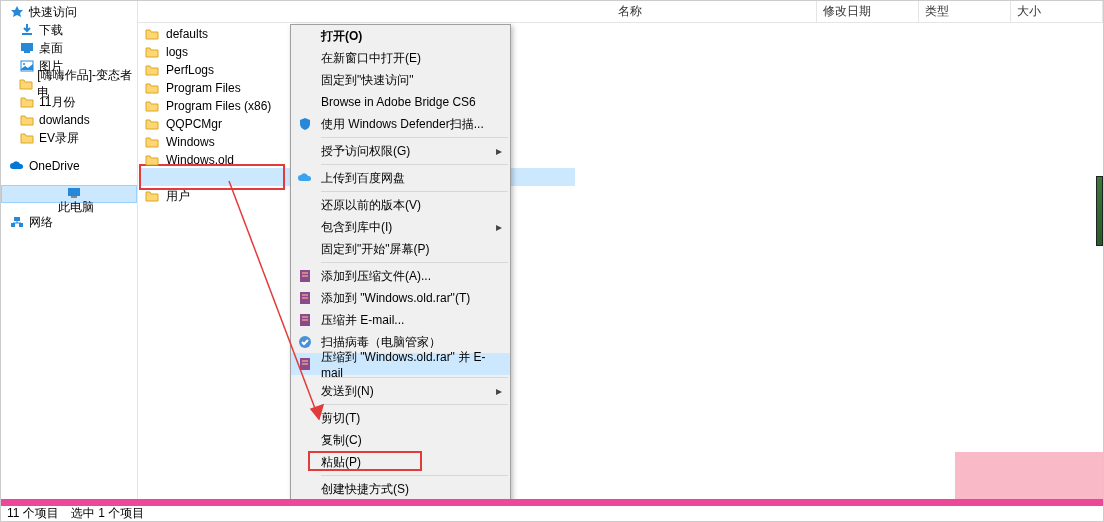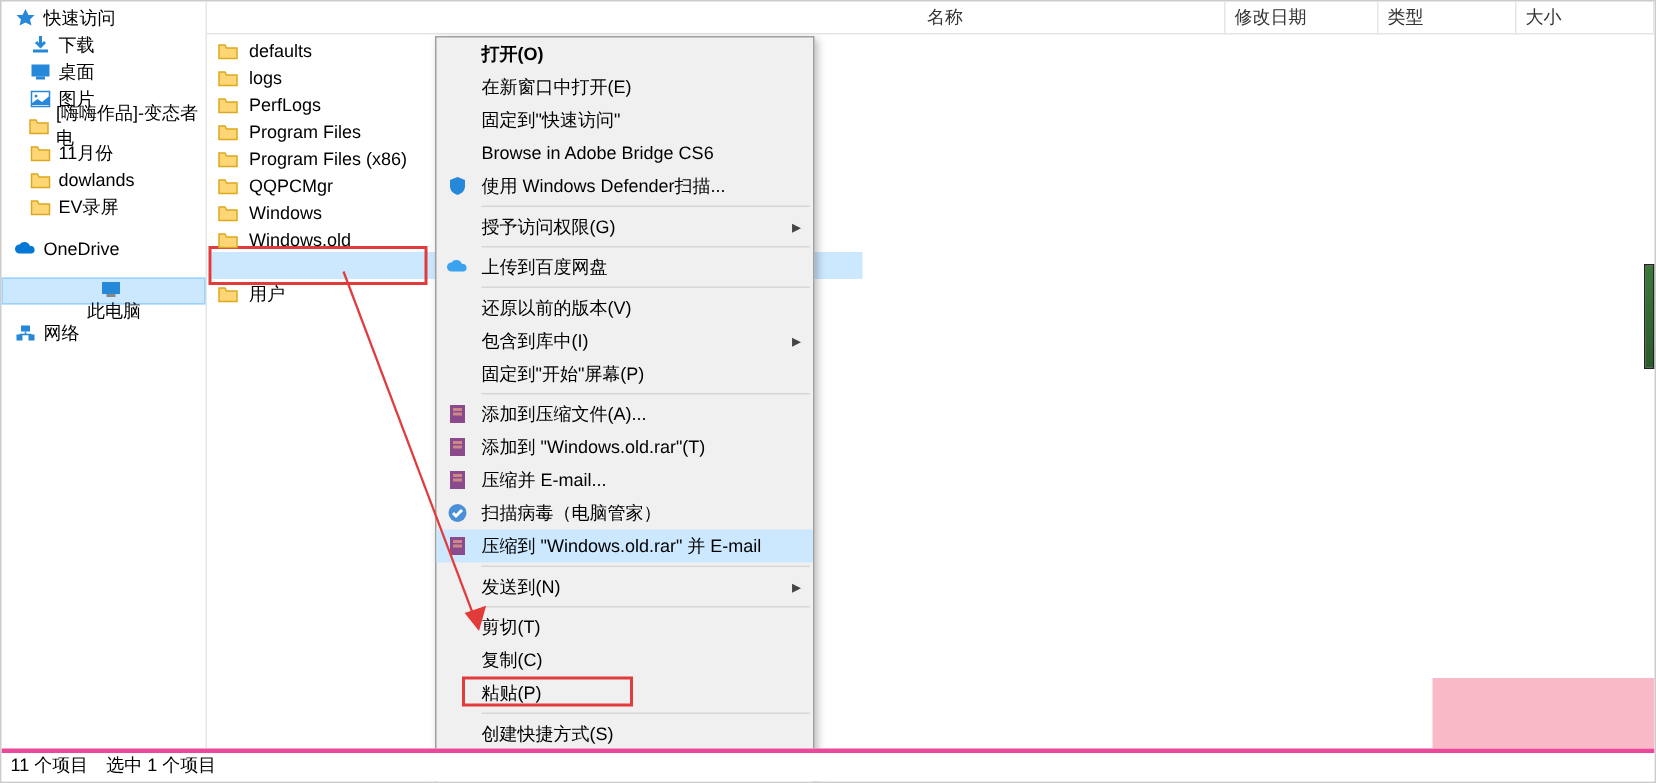--- a/index.html
+++ b/index.html
@@ -97,21 +97,21 @@
       position: absolute;
     }
     .sel-selected {
       background: #cce8ff;
       position: absolute;
     }
     .context-menu {
       position: absolute;
       left: 289px;
       top: 23px;
-      width: 253px;
+      width: 221px;
       background: #f0f0f0;
       border: 1px solid #a0a0a0;
       box-shadow: 2px 2px 5px rgba(0,0,0,0.25);
     }
     .cm-item {
       display: flex;
       align-items: center;
       height: 22px;
       padding: 0 6px 0 30px;
       position: relative;
@@ -137,22 +137,23 @@
       position: absolute;
       right: 8px;
       color: #444;
     }
     .statusbar {
       position: absolute;
       bottom: 0;
       left: 0;
       width: 100%;
       height: 22px;
-      border-top: 3px solid #ec4899;
-      display: flex;
+      border-top: 7px solid #ec4899;
+      display: flex;
+      align-items: center;
       padding-left: 6px;
       background: #fff;
     }
     .pink-block {
       position: absolute;
       right: 0;
       bottom: 22px;
       width: 148px;
       height: 47px;
       background: #f9b9c7;

